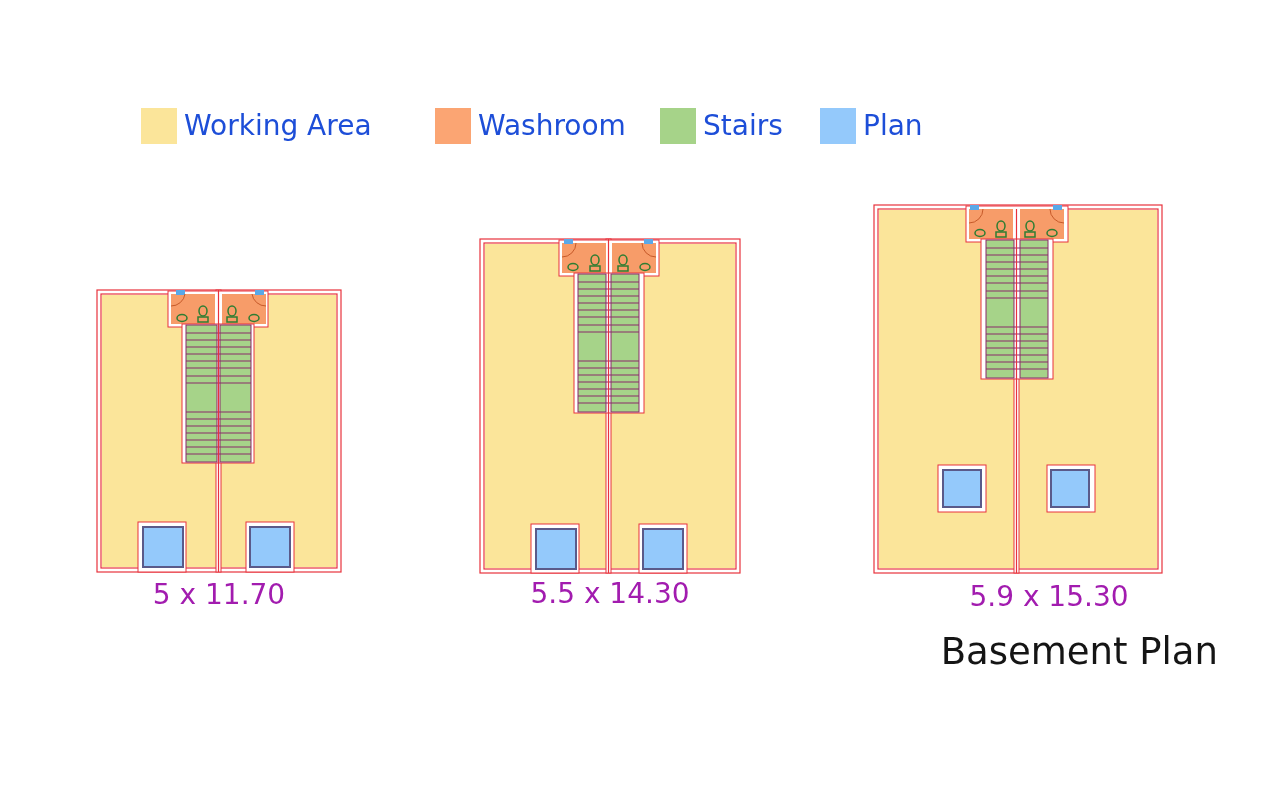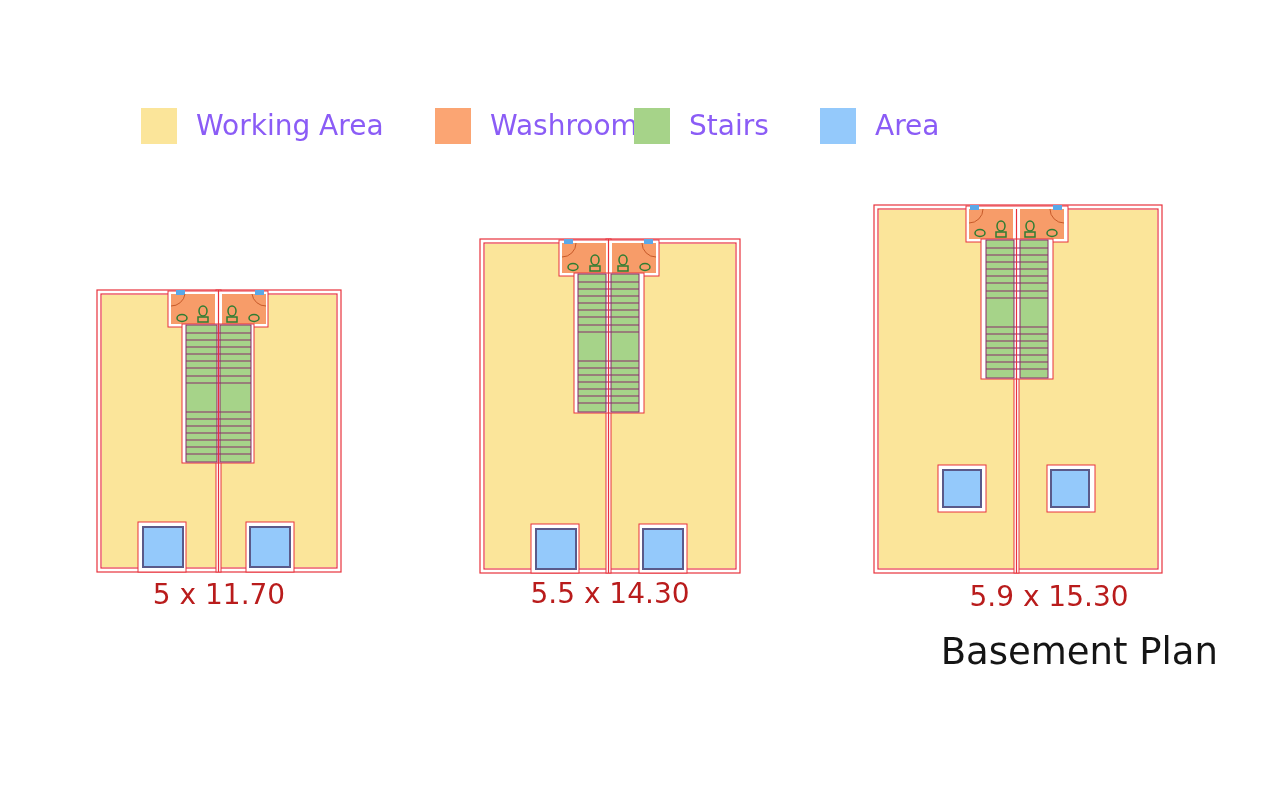--- a/index.html
+++ b/index.html
@@ -1,45 +1,45 @@
 <!DOCTYPE html>
 <html><head>
 <meta charset="utf-8">
 <style>
   html, body { margin: 0; padding: 0; background: #ffffff; }
   body { width: 1280px; height: 800px; position: relative; overflow: hidden;
          font-family: "DejaVu Sans", "Liberation Sans", sans-serif; color: #111; }
   .legend { position: absolute; top: 108px; left: 0; width: 1280px; height: 40px; }
   .legend-item { position: absolute; top: 0; height: 36px; display: flex; align-items: center; }
   .swatch { width: 36px; height: 36px; display: inline-block; margin-right: 7px; }
-  .legend-label { font-size: 28px; line-height: 36px; color: #8b5cf6; margin-left: 12px; }
+  .legend-label { font-size: 28px; line-height: 36px; color: #1d4ed8; }
   .plan { position: absolute; }
   .plan svg { display: block; }
-  .dim-label { position: absolute; font-size: 28px; color: #b91c1c; text-align: center; white-space: nowrap; }
+  .dim-label { position: absolute; font-size: 28px; color: #a21caf; text-align: center; white-space: nowrap; }
   .title { position: absolute; left: 0; width: 1218px; top: 630px; text-align: right; font-size: 37px; color: #151515; }
 </style>
 </head>
 <body>
 
 <div class="legend">
   <div class="legend-item" style="left:141px">
     <span class="swatch" style="background:#fbe59a"></span>
     <span class="legend-label">Working Area</span>
   </div>
   <div class="legend-item" style="left:435px">
     <span class="swatch" style="background:#fba573"></span>
     <span class="legend-label">Washroom</span>
   </div>
-  <div class="legend-item" style="left:634px">
+  <div class="legend-item" style="left:660px">
     <span class="swatch" style="background:#a6d389"></span>
     <span class="legend-label">Stairs</span>
   </div>
   <div class="legend-item" style="left:820px">
     <span class="swatch" style="background:#94c9fb"></span>
-    <span class="legend-label">Area</span>
+    <span class="legend-label">Plan</span>
   </div>
 </div>
 
 <div class="plan" style="left:96px; top:288px;">
   <svg width="246" height="285" viewBox="0 0 246 285">
     <g fill="none" stroke="#e8323c" stroke-width="1.2">
       <rect x="1" y="2" width="244" height="282"></rect>
       <rect x="5" y="6" width="236" height="274"></rect>
     </g>
     <rect x="6" y="7" width="234" height="272" fill="#fbe59a"></rect>

